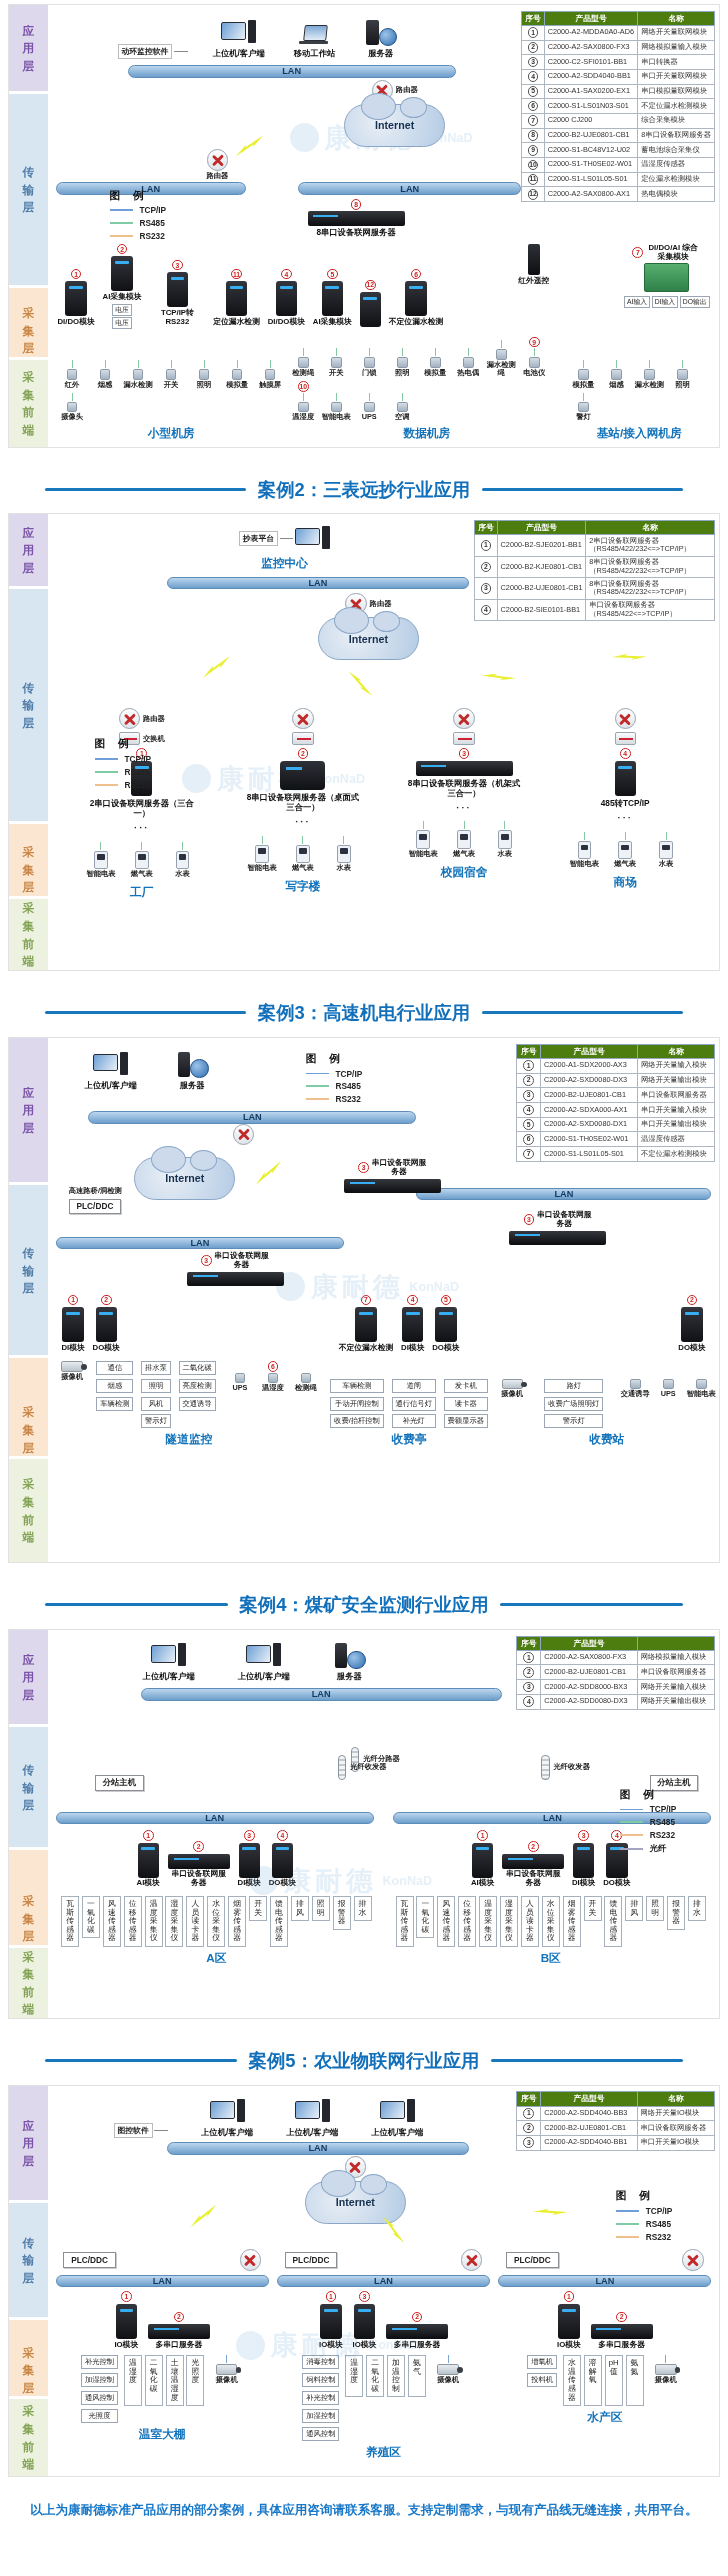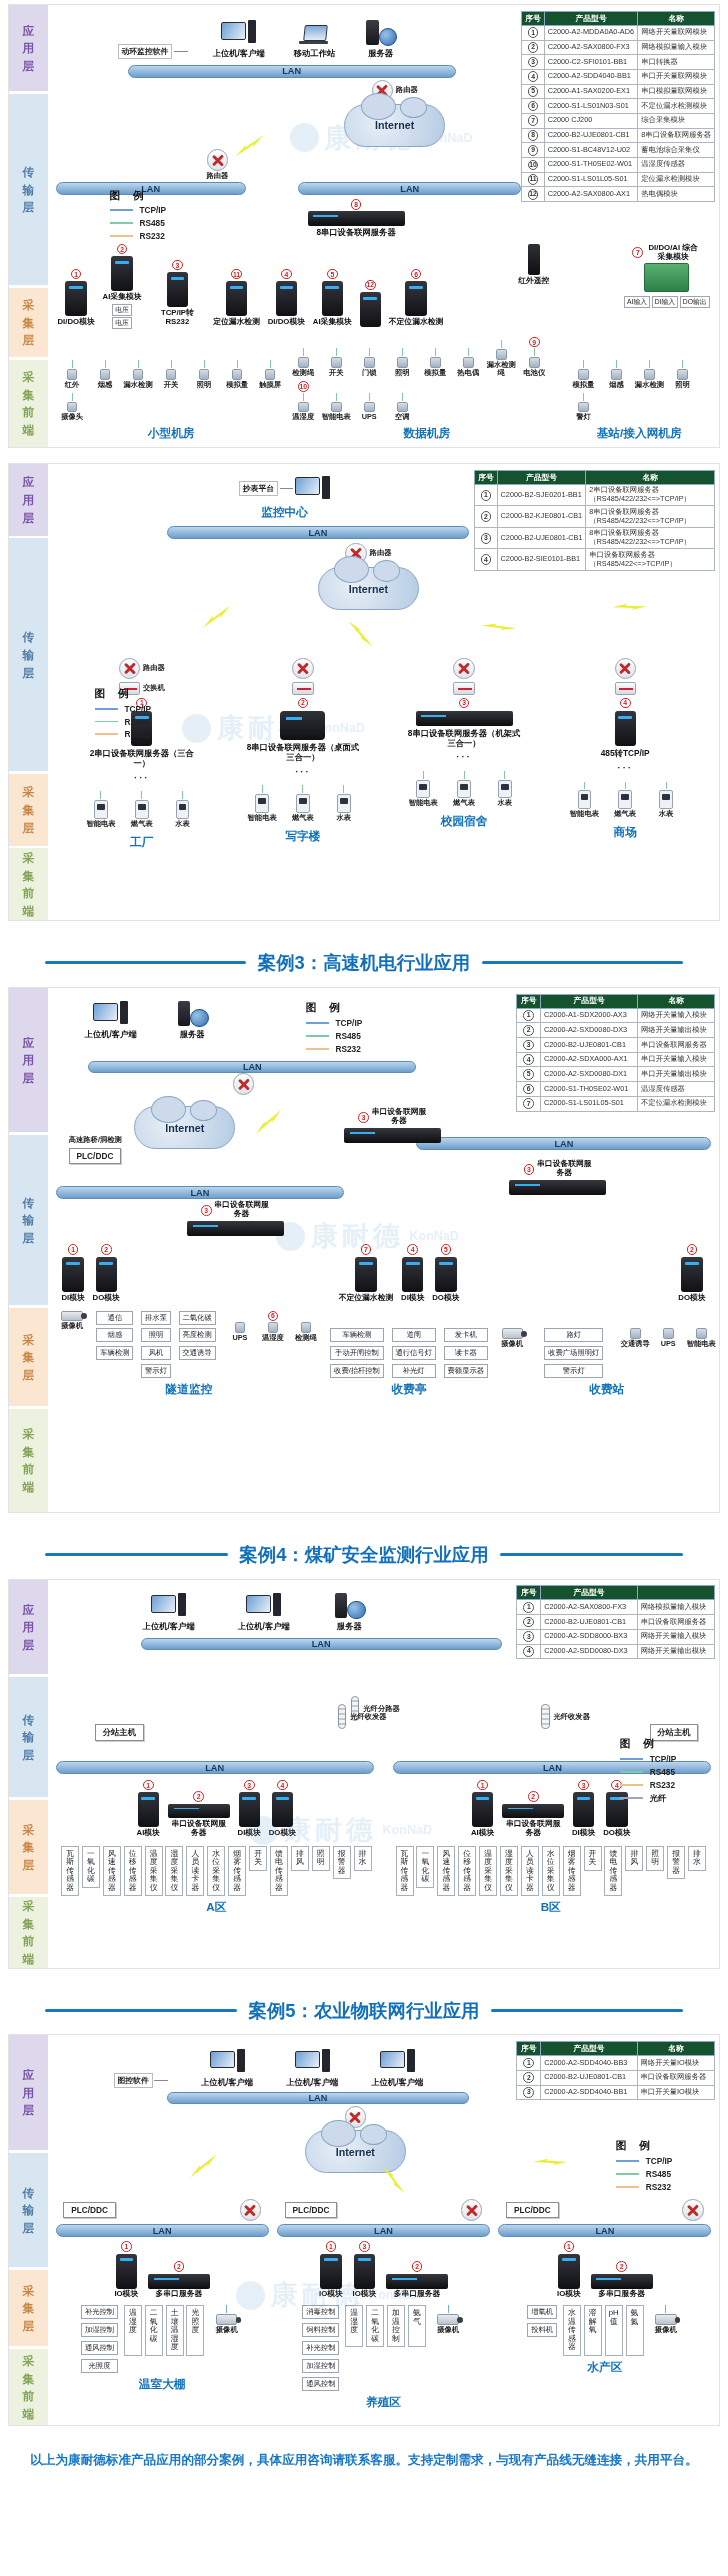--- a/index.html
+++ b/index.html
@@ -8,29 +8,29 @@
   
   .case-title { display:flex; align-items:center; gap:11.7px; padding:13.6px 45px 7.8px; }
   .case-title .tline { flex:1; height:2.9px; background:#1778be; border-radius:1.9px; }
   .case-title h2 { font-size:18.4px; color:#1270bb; font-weight:bold; white-space:nowrap; }
   .case-box { margin:3.9px 7.8px 15.5px; border:1px solid #e2e2e2; display:flex; position:relative; background:#fff; }
   .layer-col { width:39px; flex-shrink:0; display:flex; flex-direction:column; gap:2.9px; background:#fff; }
   .layer { display:flex; align-items:center; justify-content:center; font-weight:bold; font-size:11.7px; }
   .layer span { width:13.6px; word-break:break-all; text-align:center; line-height:1.5; }
   .layer.app { background:#ded8ec; color:#7a52a8; }
   .layer.trans { background:#d8e6f2; color:#4f7ca8; }
-  .layer.collect { background:#fbe7d1; color:#c98544; }
+  .layer.collect { background:#fbe7d1; color:#c98544;align-items:flex-end; }
   .layer.front { background:#ecf2df; color:#83a355; }
   .diagram { flex:1; position:relative; padding:5.8px 7.8px; overflow:hidden; }
 
   
   .lan { height:12.6px; background:linear-gradient(#bcd6ee,#6d9ecb); border:1px solid #5d8cb8; border-radius:6.8px;
          display:flex; align-items:center; justify-content:center; font-size:9.2px; font-weight:bold; color:#12395f; }
   .ptable { border-collapse:collapse; font-size:7.3px; line-height:1.2; background:#fff; }
-  .ptable th { background:#14532d; color:#fff; padding:1.9px 2.9px; border:1px solid #8fa8c4; font-size:7.8px; white-space:nowrap; }
+  .ptable th { background:#4d7c0f; color:#fff; padding:1.9px 2.9px; border:1px solid #8fa8c4; font-size:7.8px; white-space:nowrap; }
   .ptable td { border:1px solid #aeb6c2; padding:1.5px 2.9px; color:#333; }
   .ptable td.model { white-space:nowrap; }
   .abs-table { position:absolute; right:3.9px; top:5.8px; z-index:6; }
   .num { display:inline-flex; align-items:center; justify-content:center; width:10.7px; height:10.7px; border-radius:50%;
          border:1px solid #cc2222; color:#cc2222; font-size:6.8px; font-weight:bold; background:#fff; flex-shrink:0; }
   .num:empty { display:none; }
   .num.dark { border-color:#555; color:#333; }
   .legend { z-index:5; }
   .legend-title { font-size:10.7px; font-weight:bold; letter-spacing:4.9px; color:#111; margin-bottom:2.9px; }
   .lg-row { font-size:8.3px; font-weight:bold; color:#222; margin:2.9px 0; display:flex; align-items:center; }
@@ -624,20 +624,25 @@
                 </div>
             </div>
             <div class="blue-label">基站/接入网机房</div>
           </div>
         </div>
     </div>
   </div>
 </section>
 
 <section class="case">
+  <div class="case-title">
+    <span class="tline"></span>
+    <h2>案例2：三表远抄行业应用</h2>
+    <span class="tline"></span>
+  </div>
   <div class="case-box">
     <div class="layer-col">
       <div class="layer app" style="flex:16">
           <span>应用层</span>
         </div>
       <div class="layer trans" style="flex:52">
           <span>传输层</span>
         </div>
       <div class="layer collect" style="flex:16">
           <span>采集层</span>

